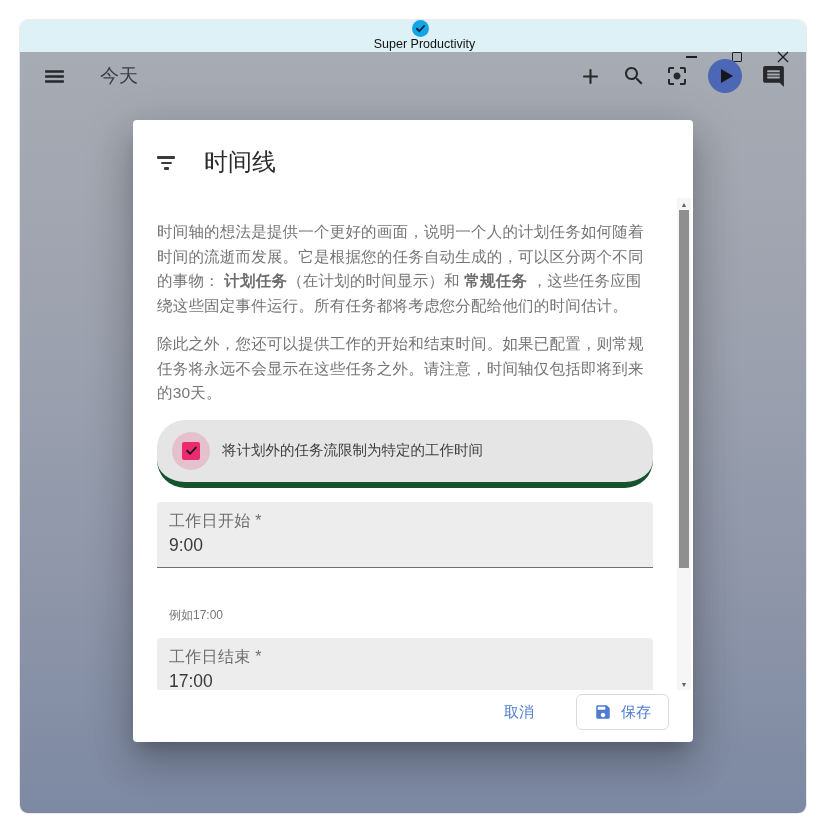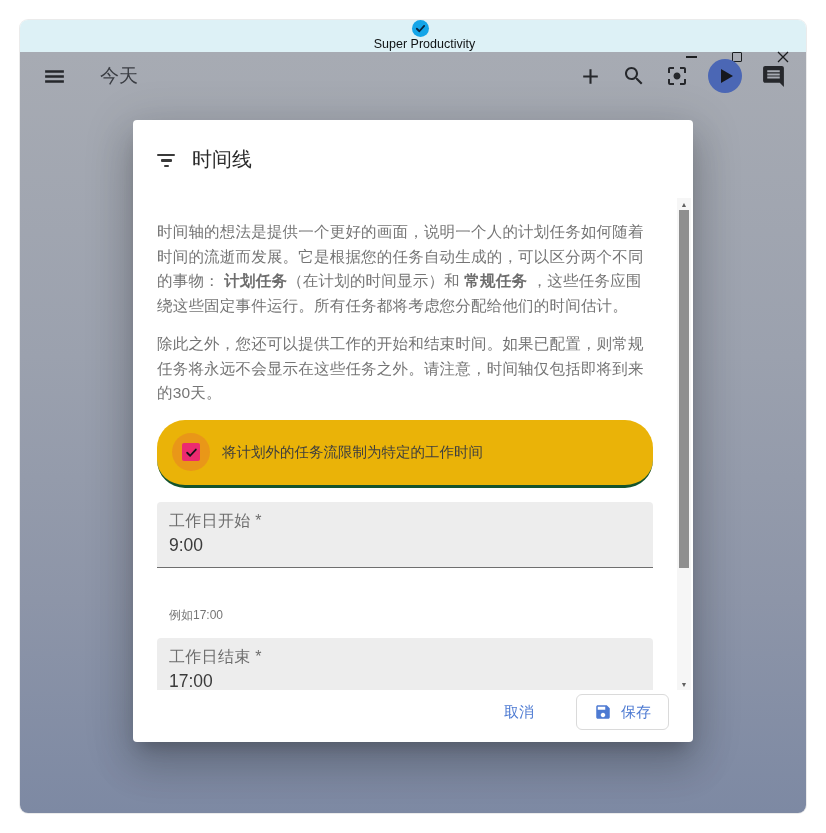--- a/index.html
+++ b/index.html
@@ -27,27 +27,27 @@
 
   
   .dialog { position:absolute; left:133px; top:120px; width:560px; height:622px; background:#ffffff;
             border-radius:4px; box-shadow:0 11px 15px -7px rgba(0,0,0,.2),0 24px 38px 3px rgba(0,0,0,.14),0 9px 46px 8px rgba(0,0,0,.12); }
   .dialog-header { padding:26px 24px 0; display:flex; align-items:center; gap:17px; }
   .filter-icon { display:flex; flex-direction:column; align-items:center; gap:3px; padding-top:2px; }
   .filter-icon i { display:block; background:#3a3a3a; height:2.6px; border-radius:1px; }
   .filter-icon i:nth-child(1){ width:18px; }
   .filter-icon i:nth-child(2){ width:11px; }
   .filter-icon i:nth-child(3){ width:5px; }
-  .dialog-title { font-size:20px; font-weight:500; color:#2b2b2b; }
+  .dialog-title { font-size:24px; font-weight:500; color:#2b2b2b;margin-left:12px; }
 
   .dialog-scroll { position:absolute; top:78px; left:0; right:0; height:492px; padding:22px 40px 0 24px; overflow:hidden; }
   .para { font-size:15.5px; line-height:24.5px; color:#757575; letter-spacing:.2px; margin:0 0 14px; }
   .para b { font-weight:700; color:#6d6d6d; }
 
-  .checkbox-row { margin-top:10px; background:#eab308; border-bottom:3px solid #14532d; height:68px;
+  .checkbox-row { margin-top:10px; background:#e5e5e5; border-bottom:6px solid #14532d; height:68px;
                   display:flex; align-items:center; padding:0 15px;border-radius:28px; }
   .cb-ripple { width:38px; height:38px; border-radius:50%; background:rgba(233,30,99,.18);
                display:flex; align-items:center; justify-content:center; flex:0 0 auto; }
   .cb-box { width:18px; height:18px; background:#ec2a70; border-radius:2px; display:flex; align-items:center; justify-content:center; }
   .cb-label { margin-left:12px; font-size:14.5px; color:#3e3e3e; }
 
   .field { margin-top:14px; }
   .field-box { background:#ededed; border-bottom:1px solid #6f6f6f; border-radius:4px 4px 0 0; padding:9px 12px 11px; }
   .field-label { font-size:16px; color:#6e6e6e; letter-spacing:.3px; }
   .field-input { display:block; width:100%; background:transparent; border:none; outline:none;

